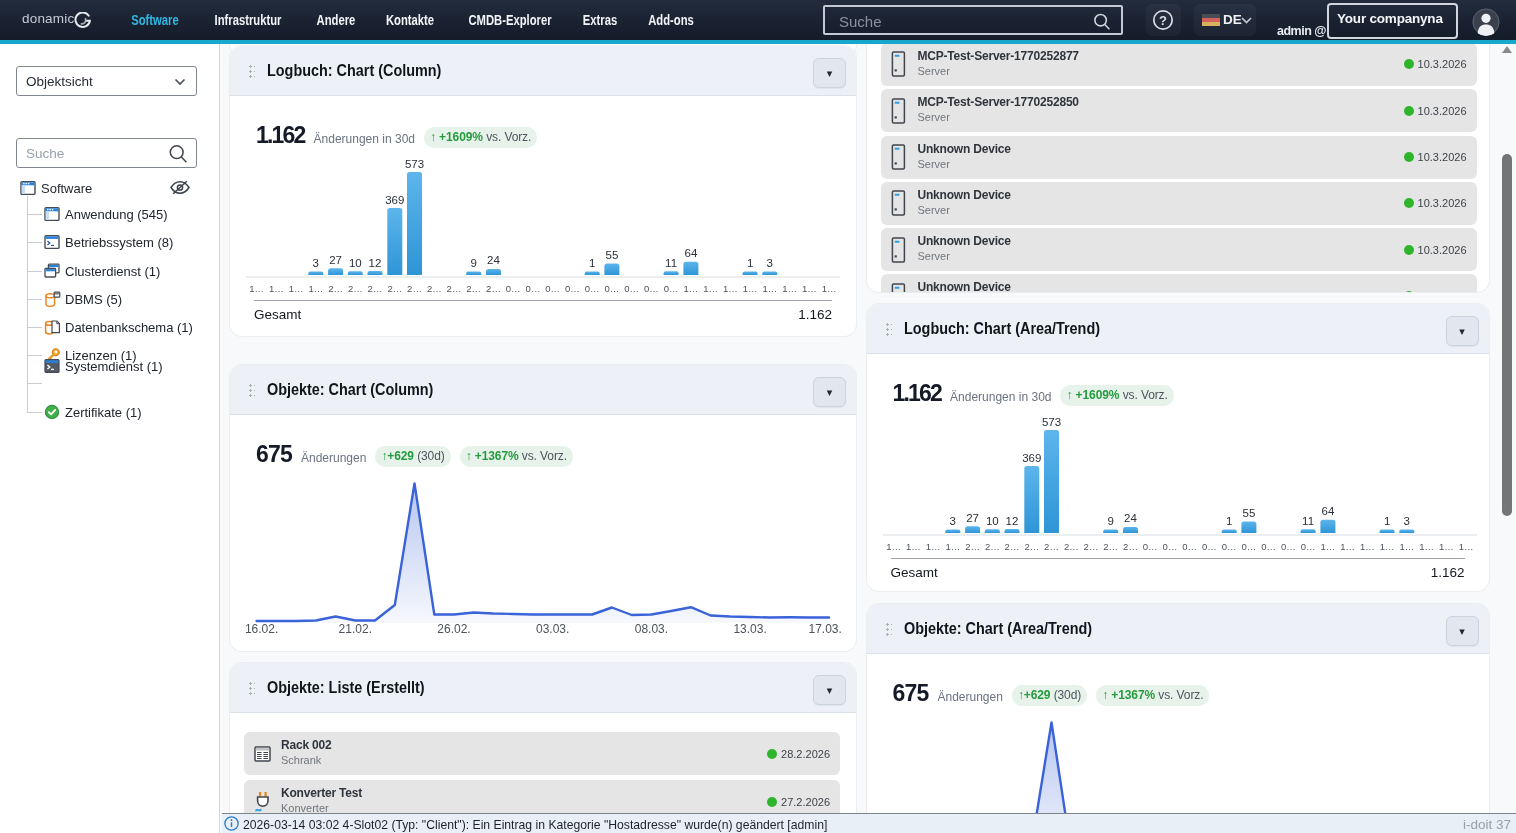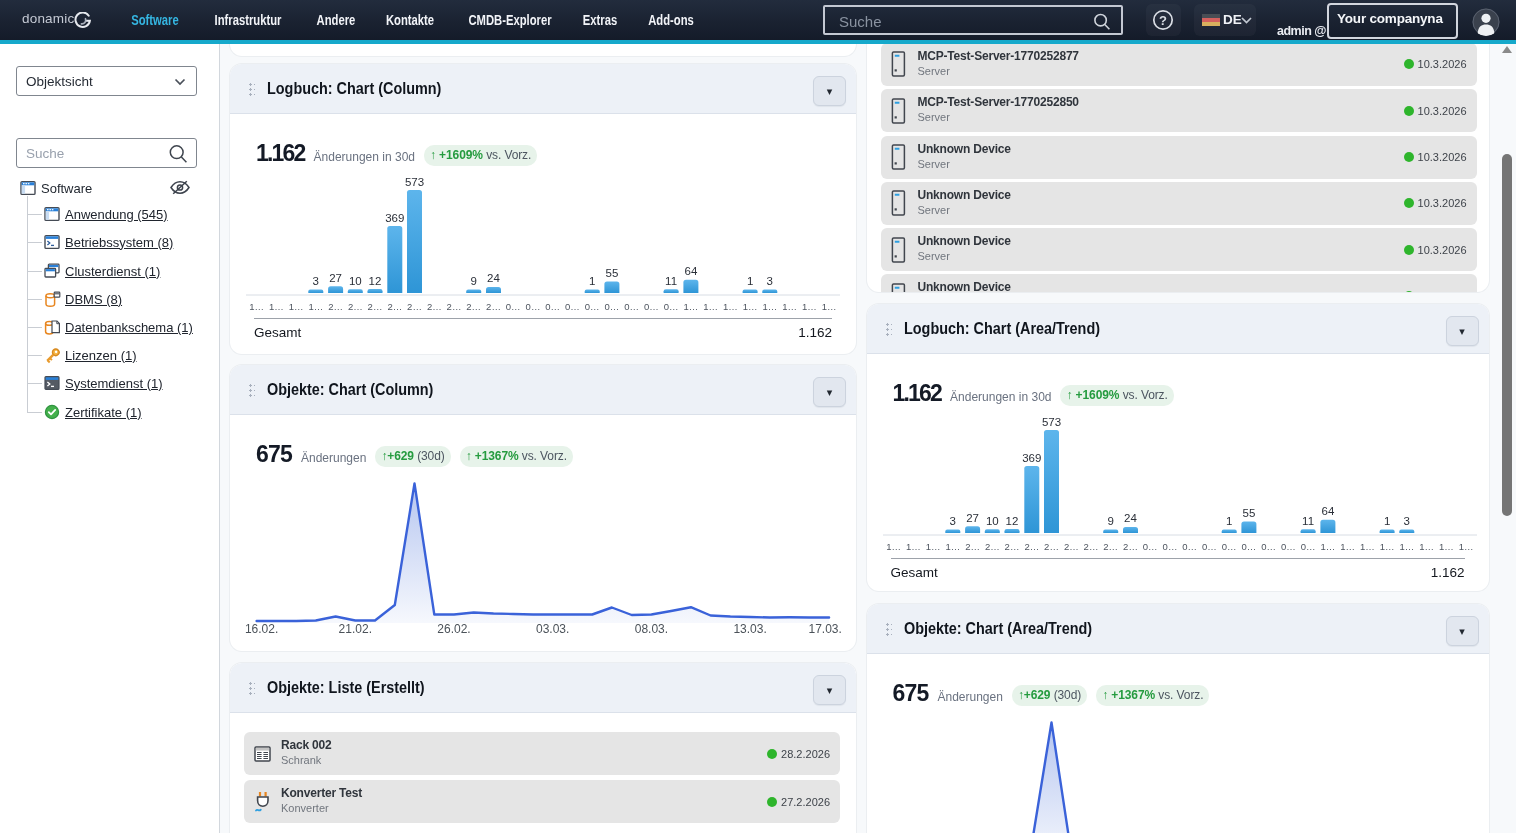--- a/index.html
+++ b/index.html
@@ -32,21 +32,21 @@
 
 
 #side { position:absolute; left:0; top:44px; width:220px; height:789px; background:#fff; border-right:1px solid #d2d7dd; z-index:20; }
 .sbox { position:absolute; left:16px; width:181px; height:30px; border:1px solid #80868f; border-radius:3px; background:#fff; }
 .sbox .txt { position:absolute; left:9px; top:7px; font-size:13.5px; color:#262c35; }
 .sbox .ph { position:absolute; left:9px; top:7px; font-size:13.5px; color:#99a1ad; }
 .sbox svg { position:absolute; }
 #swrow { position:absolute; left:20px; top:136px; }
 .titem { position:absolute; left:44px; height:28px; display:flex; align-items:center; }
 .ticon { width:17px; height:17px; display:inline-flex; }
-.tlabel { margin-left:4px; font-size:13px; color:#20252e; white-space:nowrap;text-decoration:underline; }
+.tlabel { margin-left:4px; font-size:13px; color:#20252e; white-space:nowrap; }
 .hline { position:absolute; left:27px; width:15px; height:1px; background:#c9cdd3; }
 #vline { position:absolute; left:27px; top:152px; width:1px; height:216px; background:#c9cdd3; }
 
 
 #content { position:absolute; left:220px; top:44px; width:1296px; height:789px; background:#f7f9fb; z-index:1; }
 .panel { position:absolute; background:#fff; border-radius:12px; box-shadow:0 0 0 1px rgba(25,35,55,0.05); }
 .phead { position:relative; height:50px; background:#edf1f7; border-bottom:1px solid #dbe1ea; border-radius:12px 12px 0 0; }
 .ptitle { position:absolute; left:37px; top:16px; font-size:16px; font-weight:bold; color:#10151d; transform:scaleX(0.9); transform-origin:left center; white-space:nowrap; }
 .grip { position:absolute; left:18px; top:18px; width:7px; height:15px;
   background-image:radial-gradient(circle, #a8b0bd 1.1px, transparent 1.2px);
@@ -81,21 +81,21 @@
 #sthumb { position:absolute; left:1502px; top:154px; width:10px; height:362px; background:#757575; border-radius:5px; z-index:40; }
 #sarrow { position:absolute; left:1502px; top:46px; width:0; height:0; border-left:5px solid transparent; border-right:5px solid transparent; border-bottom:7px solid #8a8a8a; z-index:40; }
 </style>
 </head>
 <body>
 <div id="stage">
   <div id="content">
 
     <div class="panel" style="left:10px; top:-20px; width:626px; height:32px;"></div>
 
-    <div class="panel" style="left:10px; top:20px; width:626px; height:290px;">
+    <div class="panel" style="left:10px; top:2px; width:626px; height:290px;">
       <div class="phead">
           <div class="grip"></div>
           <div class="ptitle">Logbuch: Chart (Column)</div>
           <div class="pbtn">▾</div>
         </div>
       <div class="stat">
           <span class="big" style="letter-spacing:-1.8px;">1.162</span>
           <span class="slabel">Änderungen in 30d</span>
           <span class="pill"><span class="grn">↑ +1609%</span>&nbsp;vs. Vorz.</span>
         </div>
@@ -520,21 +520,21 @@
 <div class="hline" style="top:255px;"></div>
 <div class="titem" style="top:241px;">
         <span class="ticon">
           <svg width="17" height="17" viewBox="0 0 17 17">
             <path d="M2,4.8 L2,13 C2,14.3 4.1,15.3 6.3,15.3 C8.5,15.3 10.6,14.3 10.6,13 L10.6,4.8" fill="#fff" stroke="#e8861f" stroke-width="1.5"></path>
             <ellipse cx="6.3" cy="4.8" rx="4.3" ry="2" fill="#fff" stroke="#e8861f" stroke-width="1.5"></ellipse>
             <rect x="10.2" y="1.2" width="5.6" height="5" rx="0.8" fill="#fff" stroke="#454b55" stroke-width="1.2"></rect>
             <line x1="10.6" y1="2.8" x2="15.4" y2="2.8" stroke="#454b55" stroke-width="1.1"></line>
           </svg>
         </span>
-        <span class="tlabel">DBMS (8)</span>
+        <span class="tlabel">DBMS (5)</span>
       </div>
 <div class="hline" style="top:283px;"></div>
 <div class="titem" style="top:269px;">
         <span class="ticon">
           <svg width="17" height="17" viewBox="0 0 17 17">
             <path d="M1.6,4.4 L1.6,12.8 C1.6,14 3.4,14.9 5.3,14.9 C7.2,14.9 9,14 9,12.8 L9,4.4" fill="#fff" stroke="#e8861f" stroke-width="1.5"></path>
             <ellipse cx="5.3" cy="4.4" rx="3.7" ry="1.8" fill="#fff" stroke="#e8861f" stroke-width="1.5"></ellipse>
             <path d="M8,2 L13,2 L15.4,4.4 L15.4,13.6 L8,13.6 Z" fill="#fff" stroke="#454b55" stroke-width="1.2"></path>
             <path d="M12.8,2.2 L12.8,4.7 L15.3,4.7" fill="none" stroke="#454b55" stroke-width="1"></path>
           </svg>
@@ -550,21 +550,21 @@
               <circle cx="8.5" cy="3.4" r="1.2" fill="#fff"></circle>
               <line x1="8.5" y1="7.2" x2="8.5" y2="16" stroke="#e89b2e" stroke-width="2.4"></line>
               <line x1="8.5" y1="12.2" x2="11.4" y2="12.2" stroke="#e89b2e" stroke-width="2"></line>
               <line x1="8.5" y1="15.4" x2="11.4" y2="15.4" stroke="#e89b2e" stroke-width="2"></line>
             </g>
           </svg>
         </span>
         <span class="tlabel">Lizenzen (1)</span>
       </div>
 <div class="hline" style="top:339px;"></div>
-<div class="titem" style="top:325px;align-items:center;">
+<div class="titem" style="top:308px;align-items:center;">
         <span class="ticon">
           <svg width="16" height="16" viewBox="0 0 16 16">
             <rect x="1" y="1.6" width="14" height="12.8" rx="1" fill="#555b64" stroke="#454b55" stroke-width="1.2"></rect>
             <rect x="1.7" y="2.3" width="12.6" height="2.6" fill="#2980d9"></rect>
             <path d="M3.4,7 L5.8,9 L3.4,11" fill="none" stroke="#fff" stroke-width="1.3"></path>
             <line x1="7" y1="11.4" x2="10" y2="11.4" stroke="#fff" stroke-width="1.3"></line>
           </svg>
         </span>
         <span class="tlabel">Systemdienst (1)</span>
       </div>
@@ -621,16 +621,25 @@
     <div id="ninput">Your companyna</div>
     <div id="navatar"><svg width="28" height="28" viewBox="0 0 28 28">
           <circle cx="14" cy="14" r="13.5" fill="#3a414d"></circle>
           <circle cx="14" cy="14" r="13" fill="none" stroke="#596170" stroke-width="1"></circle>
           <circle cx="14" cy="10.3" r="4.6" fill="#eef0f3"></circle>
           <path d="M5.6,25.5 C6.2,18.6 9.6,16.6 14,16.6 C18.4,16.6 21.8,18.6 22.4,25.5 C20,27.1 17.1,28 14,28 C10.9,28 8,27.1 5.6,25.5 Z" fill="#eef0f3"></path>
         </svg></div>
   </div>
   <div id="cyan"></div>
 
+  <div id="statusbar">
+    <span class="sico"><svg width="15" height="15" viewBox="0 0 15 15">
+          <circle cx="7.5" cy="7.5" r="6.6" fill="none" stroke="#2b7cc9" stroke-width="1.3"></circle>
+          <line x1="7.5" y1="6.4" x2="7.5" y2="11" stroke="#2b7cc9" stroke-width="1.5"></line>
+          <circle cx="7.5" cy="4" r="0.95" fill="#2b7cc9"></circle>
+        </svg></span>
+    <span class="stext">2026-03-14 03:02 4-Slot02 (Typ: "Client"): Ein Eintrag in Kategorie "Hostadresse" wurde(n) geändert [admin]</span>
+    <span class="idoit">i-doit 37</span>
+  </div>
 
   <div id="sthumb"></div>
   <div id="sarrow"></div>
 </div>
 
 </body></html>

